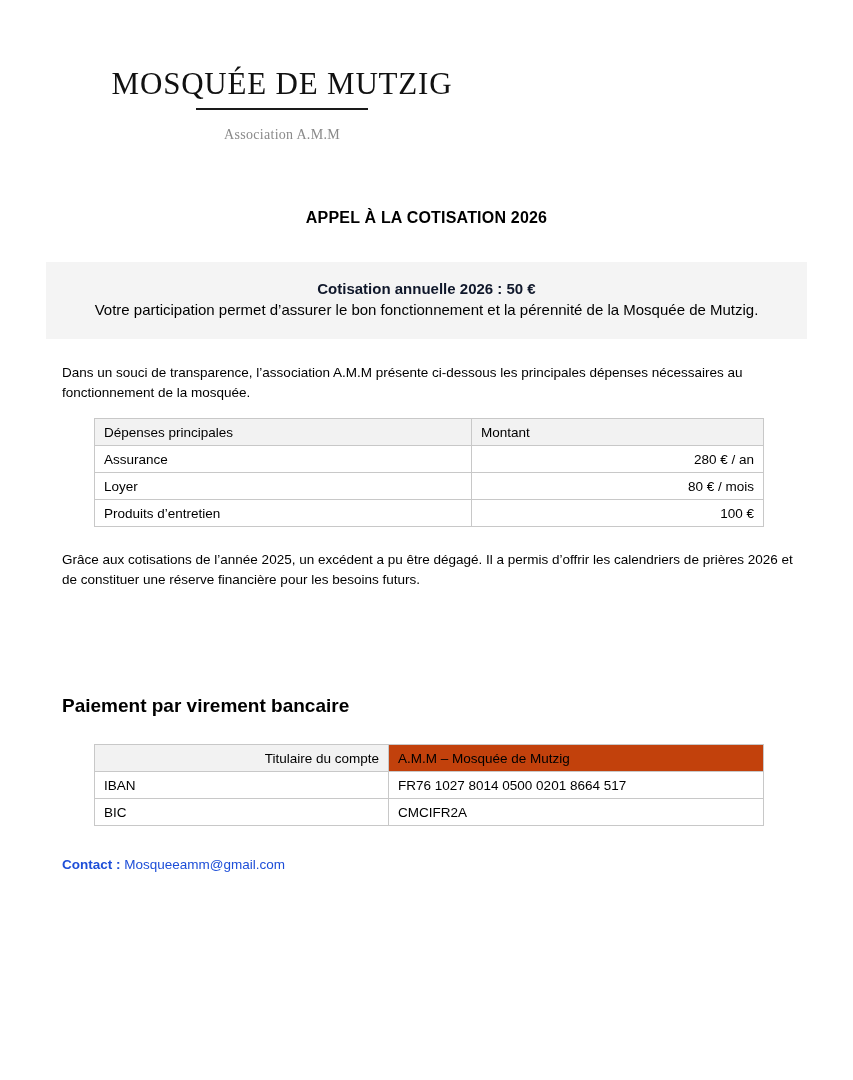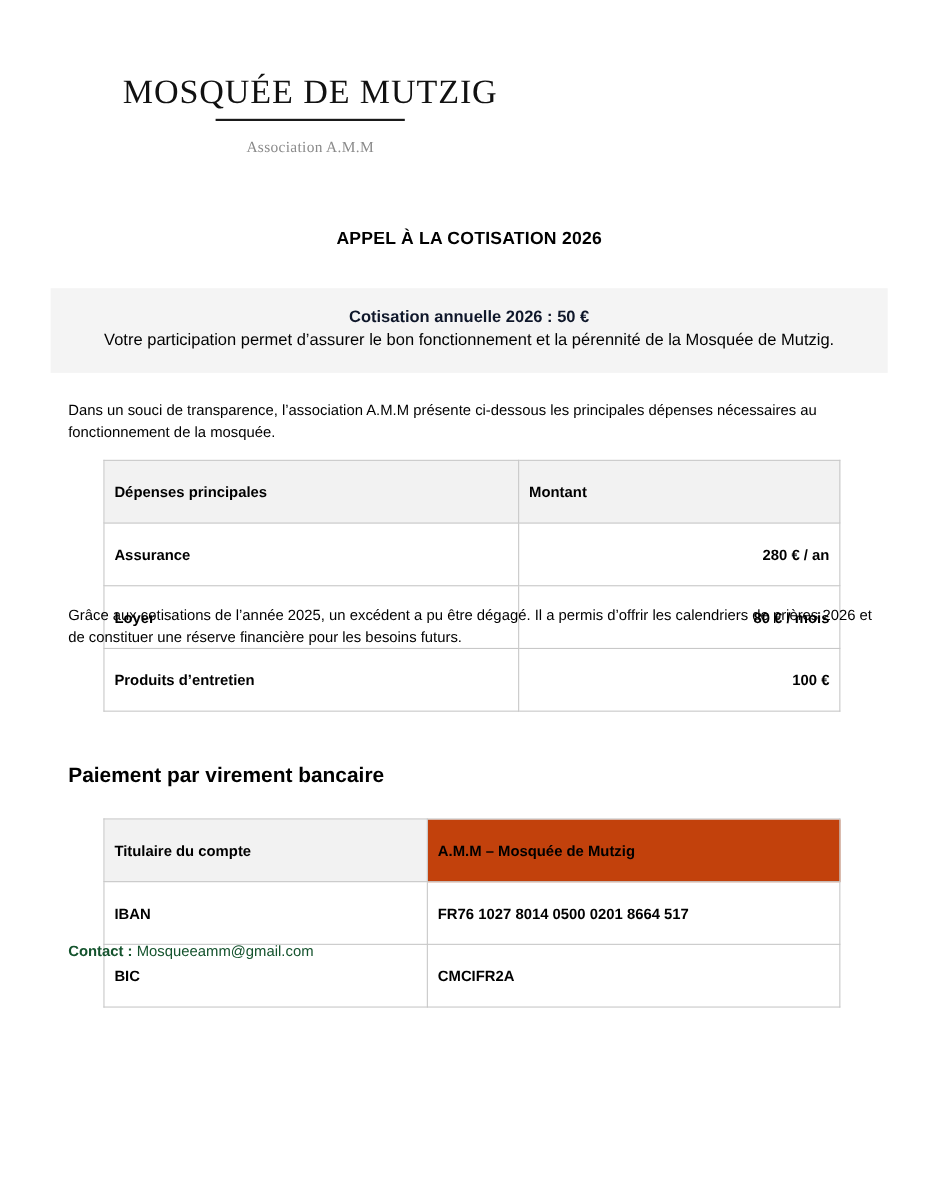--- a/index.html
+++ b/index.html
@@ -131,23 +131,23 @@
   
   table.doc-table {
     position: absolute;
     border-collapse: collapse;
     font-size: 13.5px;
     color: #000000;
     table-layout: fixed;
   }
   table.doc-table td, table.doc-table th {
     border: 1px solid #c8c8c8;
-    padding: 19px 9px;
+    padding: 4px 9px;
     height: 18px;
-    font-weight: bold;
+    font-weight: normal;
     text-align: left;
     vertical-align: middle;
   }
   table.doc-table thead td, table.doc-table thead th {
     background: #f2f2f2;
   }
 
   #expenses-table {
     left: 94px;
     top: 418px;
@@ -164,21 +164,21 @@
   }
   #bank-table col.c1 { width: 294px; }
   #bank-table col.c2 { width: 375px; }
 
   
   .contact {
     position: absolute;
     left: 62px;
     top: 857px;
     font-size: 13.5px;
-    color: #14532d;
+    color: #1d4ed8;
   }
   .contact-label {
     font-weight: bold;
   }
   .contact-email {
     font-weight: normal;
   }
 </style>
 </head>
 <body>
@@ -232,21 +232,21 @@
 
   <div class="section-heading">Paiement par virement bancaire</div>
 
   <table class="doc-table" id="bank-table">
     <colgroup>
         <col class="c1">
         <col class="c2">
       </colgroup>
     <tbody>
       <tr>
-        <td class="hdr-cell" style="background: rgb(242, 242, 242);">Titulaire du compte</td>
+        <td class="hdr-cell" style="background: rgb(242, 242, 242); text-align: right;">Titulaire du compte</td>
         <td class="hdr-cell" style="background: #c2410c;">A.M.M – Mosquée de Mutzig</td>
       </tr>
       <tr>
         <td>IBAN</td>
         <td>FR76 1027 8014 0500 0201 8664 517</td>
       </tr>
       <tr>
         <td>BIC</td>
         <td>CMCIFR2A</td>
       </tr>

